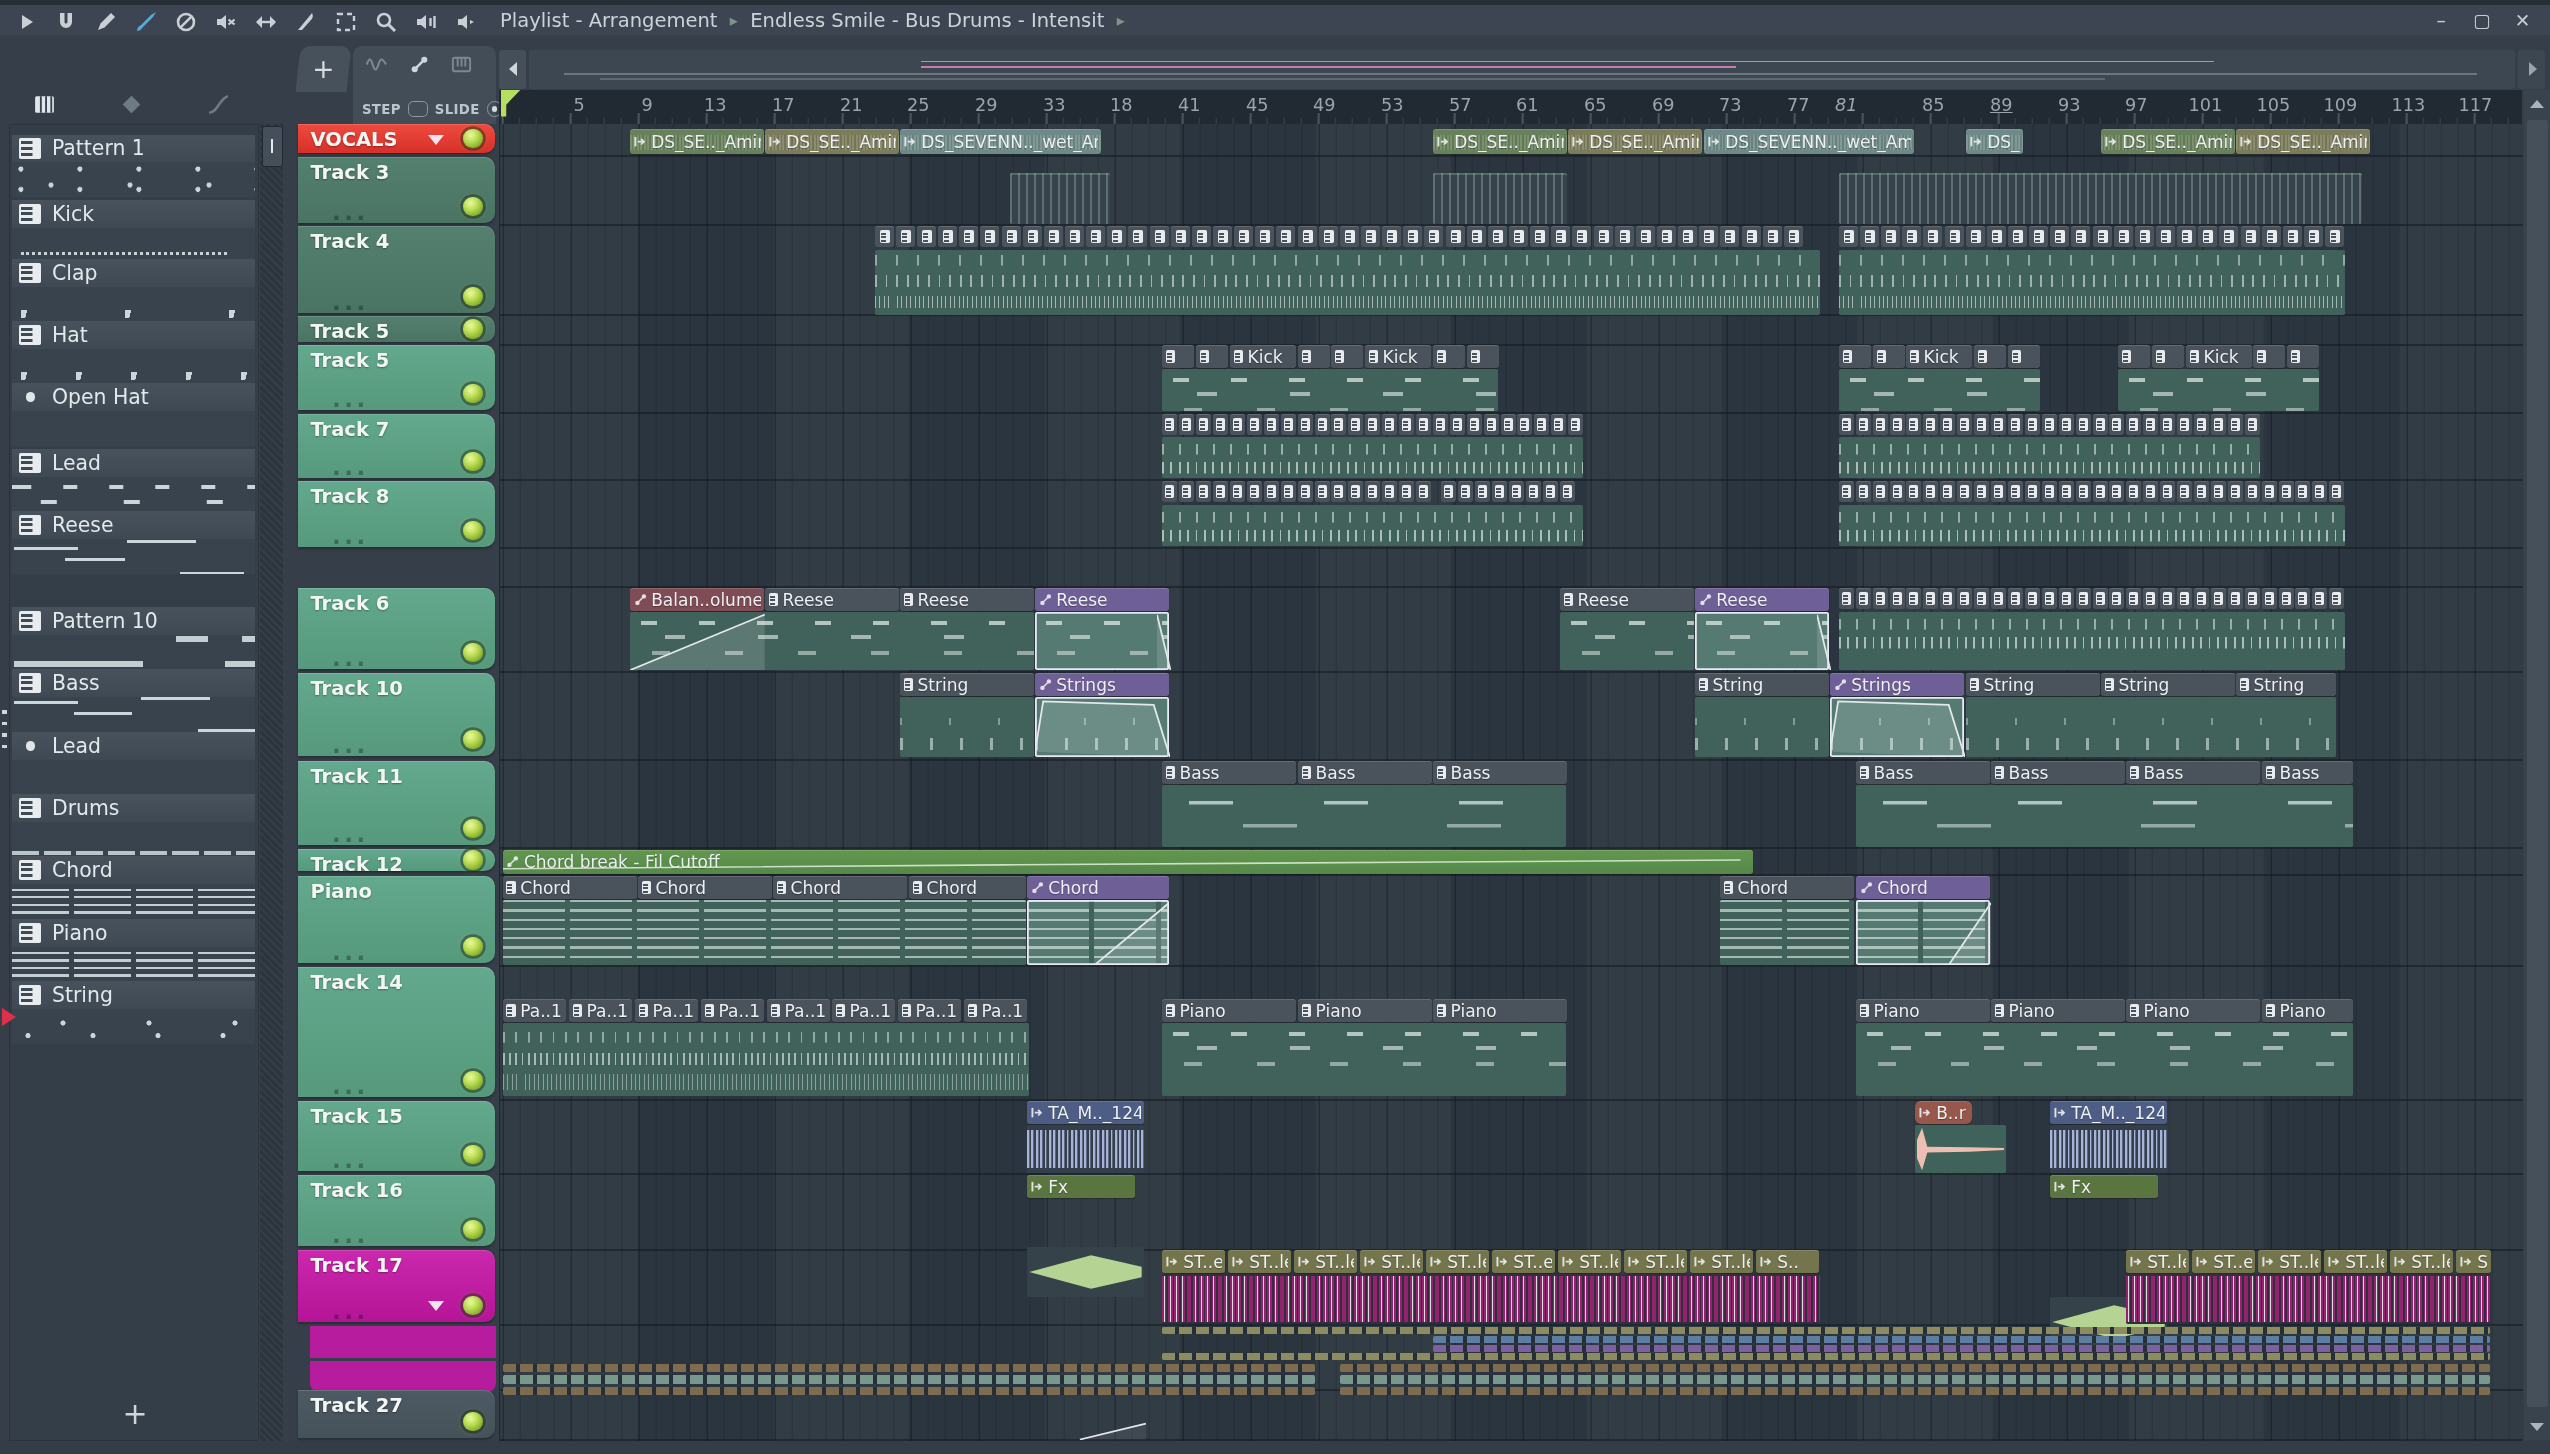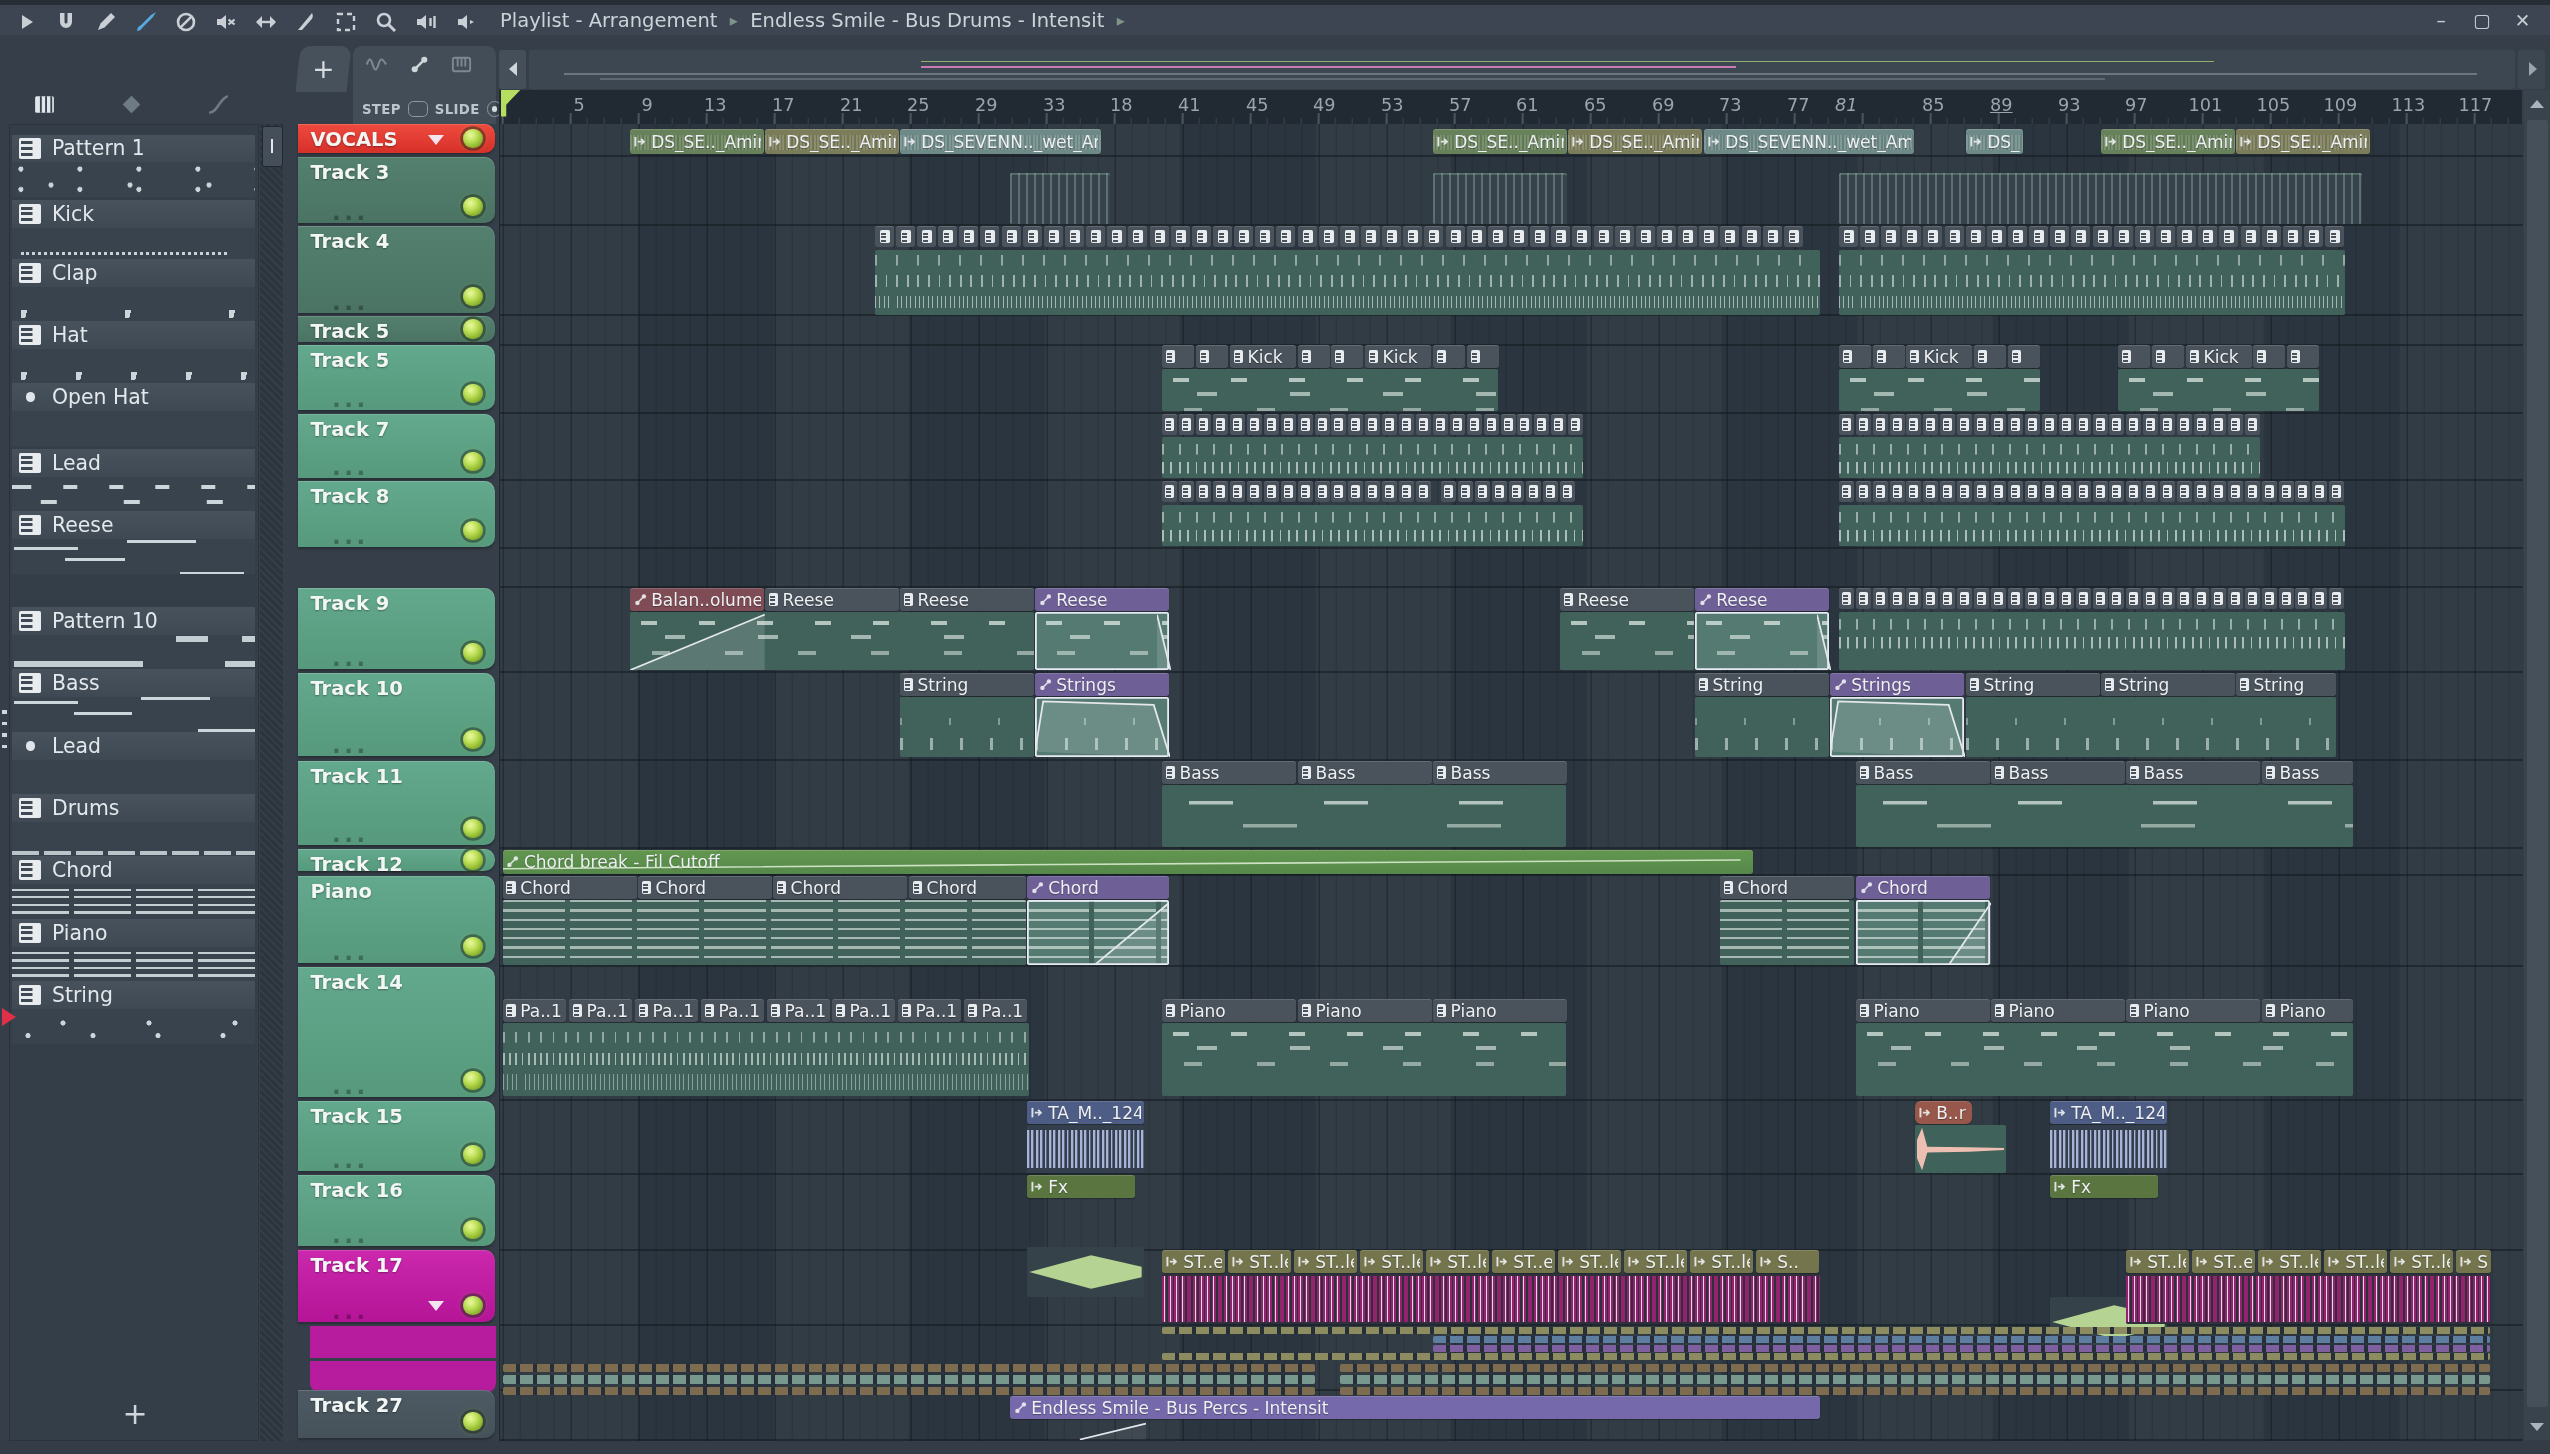--- a/index.html
+++ b/index.html
@@ -1605,28 +1605,20 @@
       <div class="strip sv-olv" style="left: 662px; top: 1203px; width: 1328px; height: 7px;"></div>
       <div class="strip sv-blu" style="left: 933px; top: 1212px; width: 1057px; height: 7px;"></div>
       <div class="strip sv-pur" style="left: 933px; top: 1221px; width: 1057px; height: 7px;"></div>
       <div class="strip sv-olv" style="left: 662px; top: 1229px; width: 1328px; height: 7px;"></div>
       <div class="strip sv-brn" style="left: 2.7px; top: 1240px; width: 812px; height: 8px;"></div>
       <div class="strip sv-brn" style="left: 840px; top: 1240px; width: 1150px; height: 8px;"></div>
       <div class="strip sv-tea" style="left: 2.7px; top: 1251px; width: 812px; height: 8.9px;"></div>
       <div class="strip sv-tea" style="left: 840px; top: 1251px; width: 1150px; height: 8.9px;"></div>
       <div class="strip sv-brn" style="left: 2.7px; top: 1263px; width: 812px; height: 8px;"></div>
       <div class="strip sv-brn" style="left: 840px; top: 1263px; width: 1150px; height: 8px;"></div>
-      <div class="clip hd v-purB" style="left: 510px; top: 1272px; width: 810px; height: 23px;">
-        <svg class="cic" viewBox="0 0 14 14">
-          <circle cx="3.6" cy="10.4" r="2.3" fill="#eef1f3"></circle>
-          <circle cx="10.4" cy="3.6" r="2.3" fill="#eef1f3"></circle>
-          <path d="M5 9l4-4" stroke="#eef1f3" stroke-width="1.6"></path>
-        </svg>
-        <span class="lbl">Endless Smile - Bus Percs - Intensit</span>
-      </div>
       <svg class="clip" width="68" height="19.5" style="left: 578px; top: 1296px;" viewBox="0 0 76.3906 22">
         <polygon points="2,22 76.4,4 76.4,22" fill="rgba(255,255,255,.07)"></polygon>
         <polyline points="2,22 76.4,4" fill="none" stroke="#e4e8ec" stroke-width="2"></polyline>
       </svg>
     </div>
 
   <div id="vscroll">
     <div id="vs-up"></div>
     <div id="vs-thumb"></div>
     <div id="vs-dn"></div>
@@ -1661,21 +1653,21 @@
       <span class="tname">Track 7</span>
       <span class="tdots">...</span>
       <div class="led" style="right: 12.4px; bottom: 7px;"></div>
     </div>
     <div class="thead c-green" style="top: 481px; height: 66px;">
       <span class="tname">Track 8</span>
       <span class="tdots">...</span>
       <div class="led" style="right: 12.4px; bottom: 7px;"></div>
     </div>
     <div class="thead c-green" style="top: 588px; height: 81px;">
-      <span class="tname">Track 9</span>
+      <span class="tname">Track 6</span>
       <span class="tdots">...</span>
       <div class="led" style="right: 12.4px; bottom: 7px;"></div>
     </div>
     <div class="thead c-green" style="top: 673px; height: 83px;">
       <span class="tname">Track 10</span>
       <span class="tdots">...</span>
       <div class="led" style="right: 12.4px; bottom: 7px;"></div>
     </div>
     <div class="thead c-green" style="top: 761px; height: 84px;">
       <span class="tname">Track 11</span>

